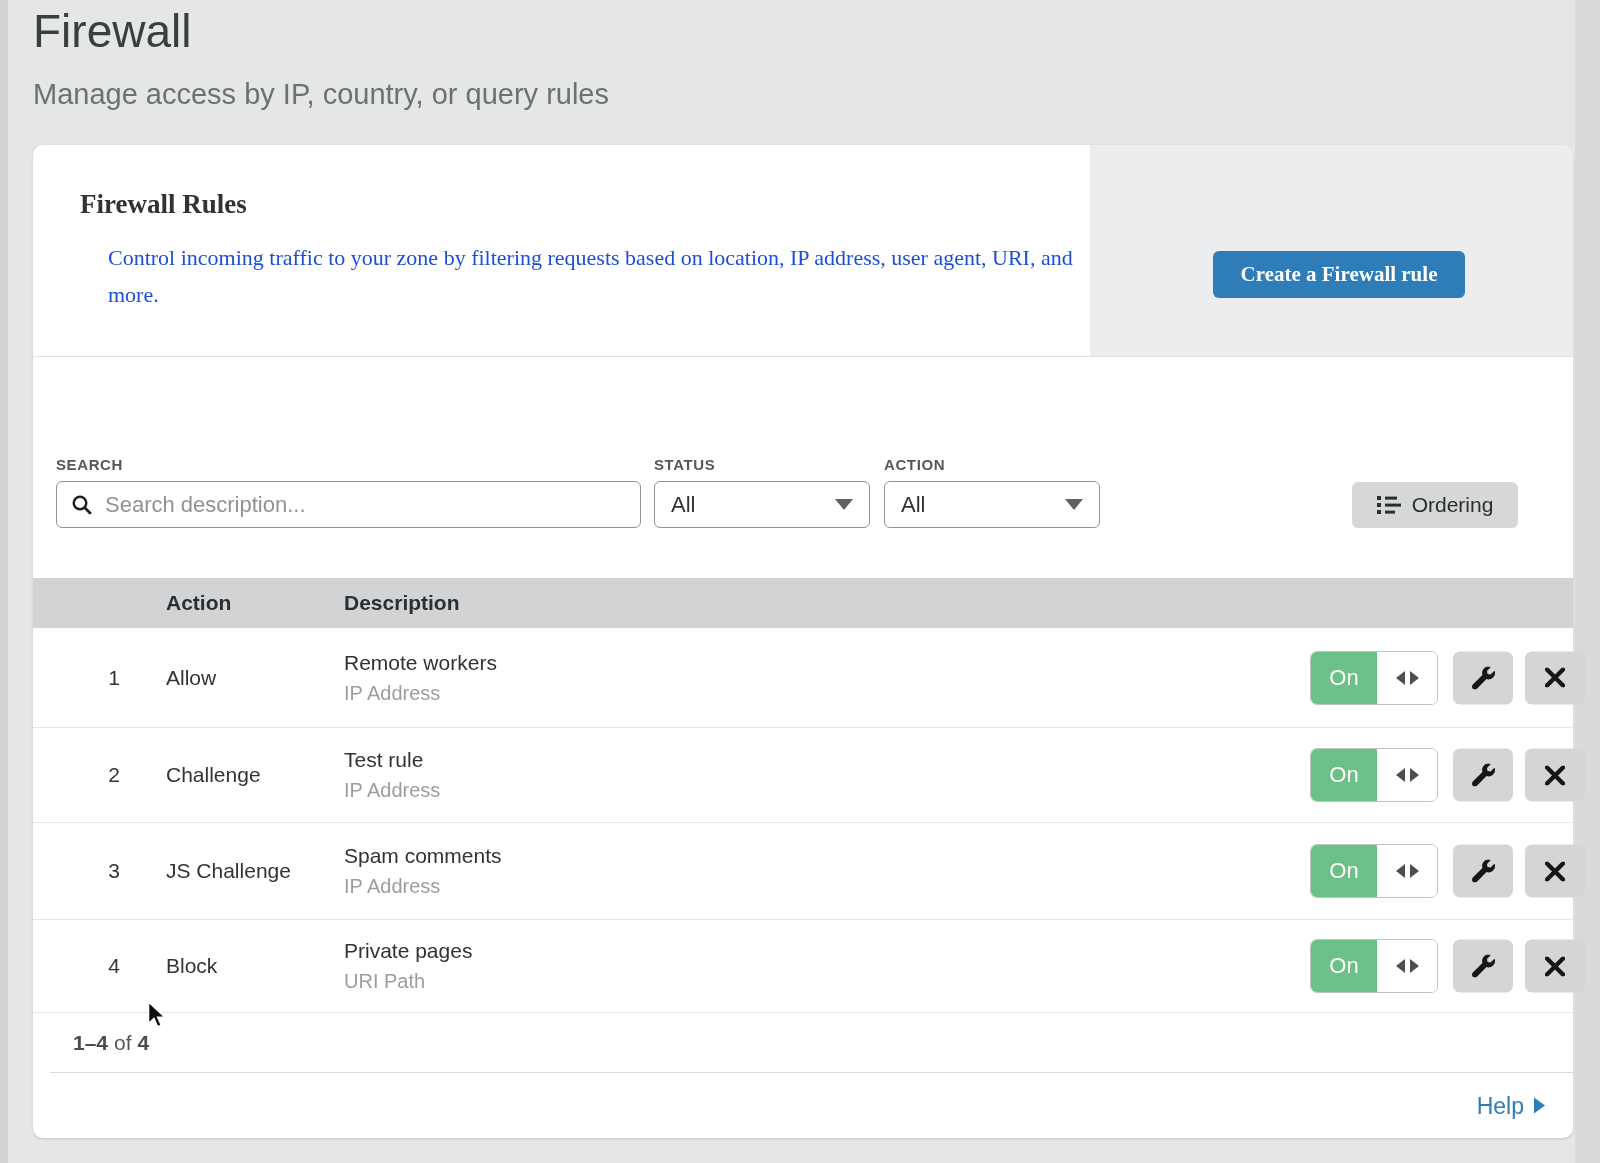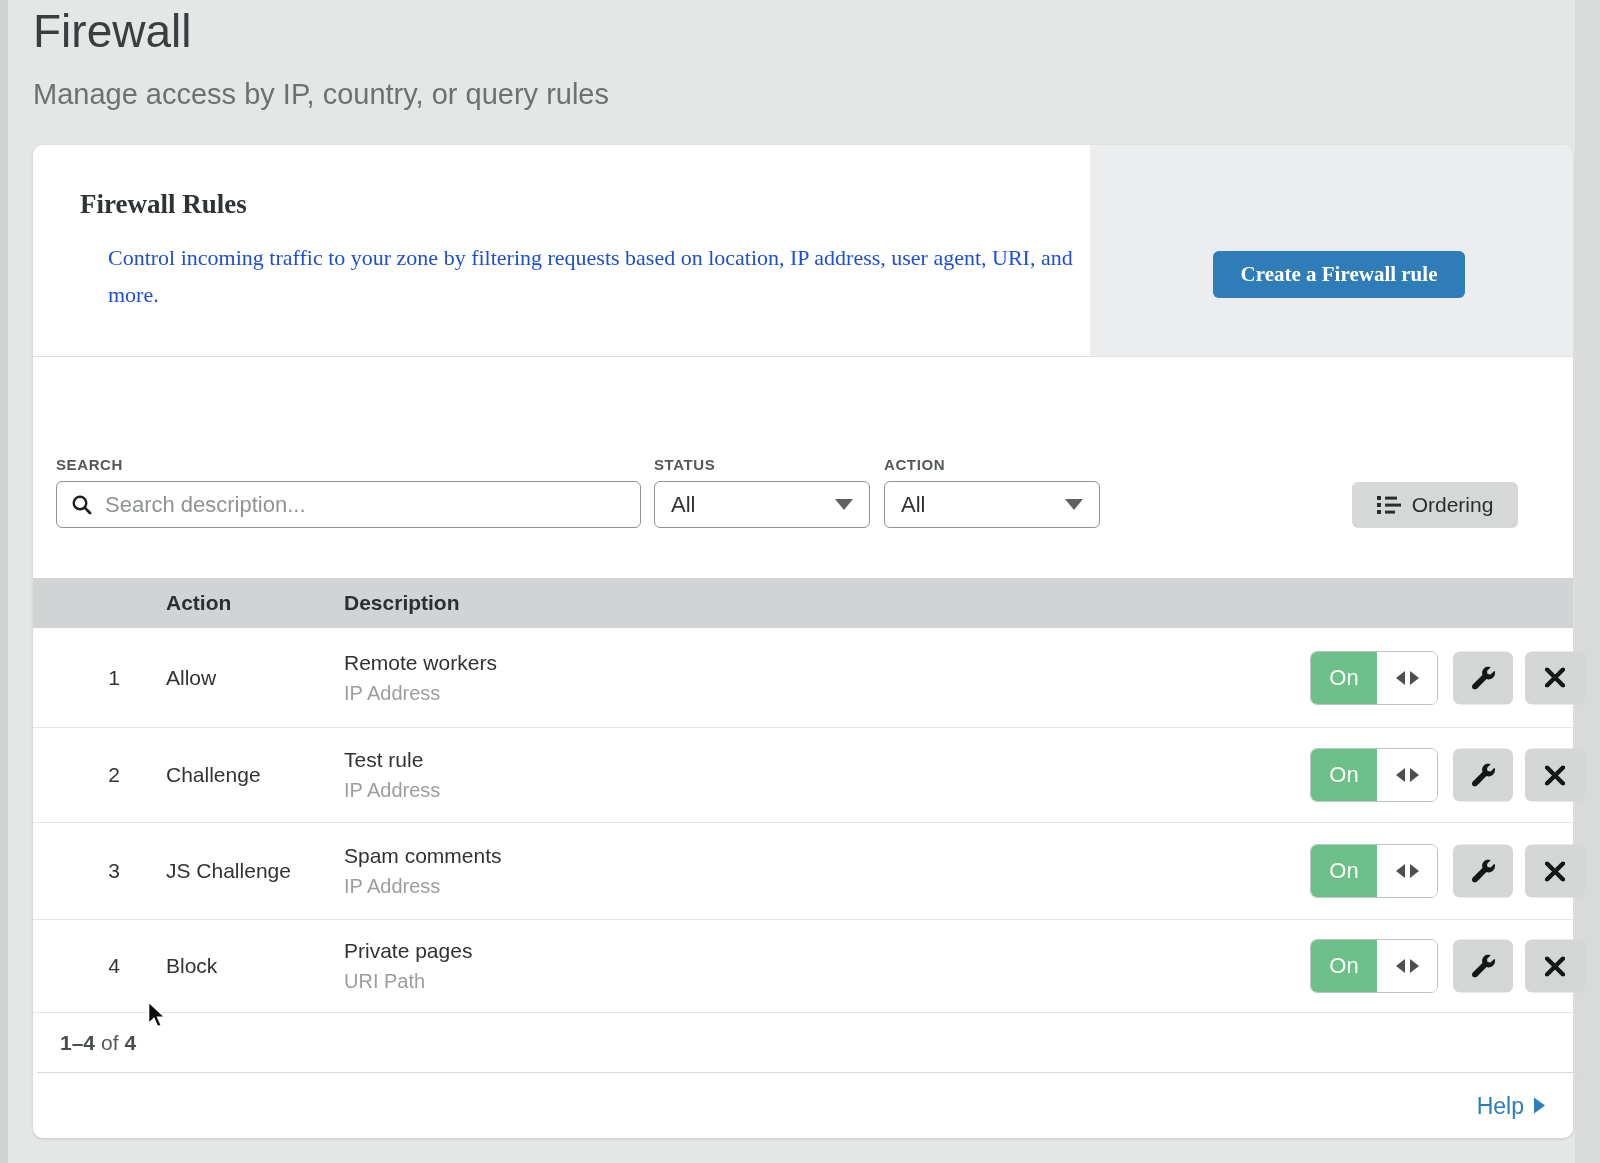--- a/index.html
+++ b/index.html
@@ -104,21 +104,21 @@
   .icon-btn {
     position:absolute; top:50%; transform:translateY(-50%);
     width:60px; height:53px; background:#d4d5d5; border:none; border-radius:7px;
     display:flex; align-items:center; justify-content:center; cursor:pointer;
   }
   .btn-edit { left:1420px; }
   .btn-del  { left:1492px; }
 
   
   .pagination {
-    position:absolute; left:4px; top:868px; width:1540px; height:60px;
+    position:absolute; left:17px; top:868px; width:1540px; height:60px;
     border-bottom:1px solid #d8d9d9; display:flex; align-items:center;
   }
   .pag-text { margin-left:23px; font-size:21px; color:#55585a; display:flex; gap:6px; }
   .pag-text .bold { font-weight:700; color:#4a4d4f; }
   .help-row { position:absolute; left:0; top:928px; width:1540px; height:65px; }
   .help-link {
     position:absolute; right:28px; top:50%; transform:translateY(-50%);
     display:flex; align-items:center; gap:10px;
     color:#2e7cb8; font-size:23px; cursor:pointer; text-decoration:none;
   }

